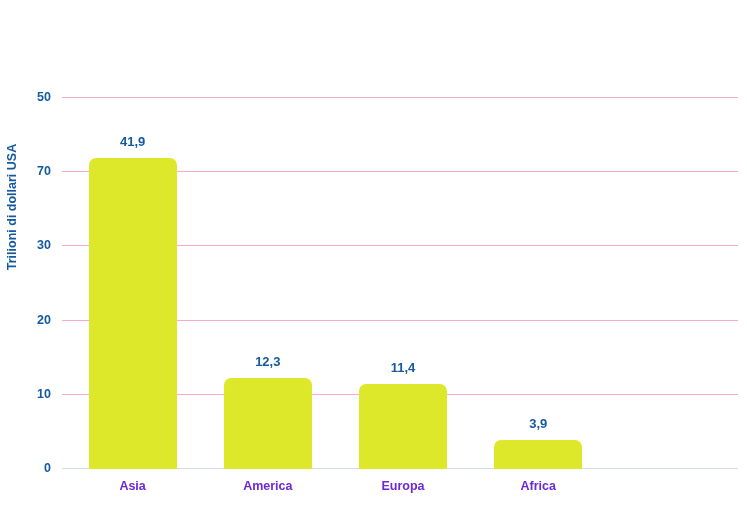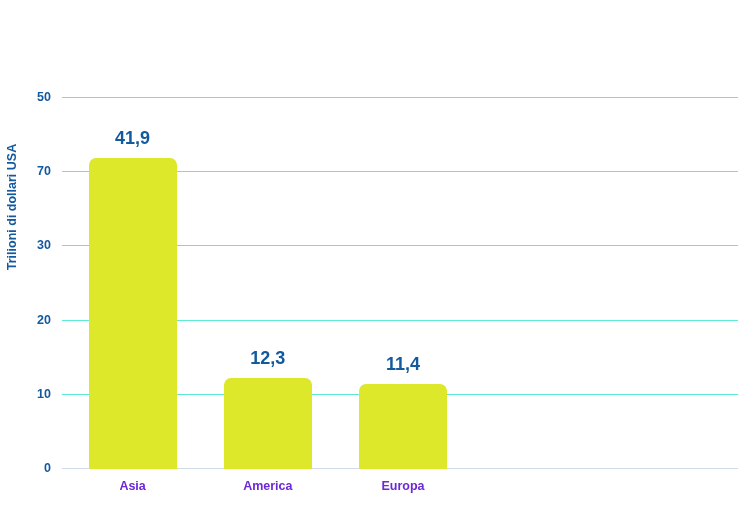--- a/index.html
+++ b/index.html
@@ -52,21 +52,21 @@
     top: 98px;
     width: 676px;
     height: 371px;
   }
 
   .gridline {
     position: absolute;
     left: 0;
     width: 100%;
     height: 1px;
-    background: #5eead4;
+    background: #f9a8d4;
   }
   .gridline.axis-zero {
     background: #CFDEEA;
     height: 1.5px;
   }
 
   .y-tick-label {
     position: absolute;
     right: 100%;
     margin-right: 11px;
@@ -89,21 +89,21 @@
     bottom: 0;
     width: 100%;
     background: #DEE82B;
     border-radius: 7px 7px 0 0;
   }
   .bar-value {
     position: absolute;
     left: 50%;
     transform: translateX(-50%);
     color: #13599E;
-    font-size: 18px;
+    font-size: 13px;
     font-weight: bold;
     white-space: nowrap;
   }
   .cat-label {
     position: absolute;
     left: 50%;
     transform: translateX(-50%);
     top: 100%;
     margin-top: 10px;
     color: #6d28d9;
@@ -147,13 +147,18 @@
     <div class="bar-slot" style="left: 161.8px; width: 88px;">
       <div class="bar" title="America: 12,3" style="height: 91.266px;"></div>
       <div class="bar-value" style="bottom: 100.266px;">12,3</div>
       <div class="cat-label">America</div>
     </div>
     <div class="bar-slot" style="left: 297px; width: 88px;">
       <div class="bar" title="Europa: 11,4" style="height: 84.588px;"></div>
       <div class="bar-value" style="bottom: 93.588px;">11,4</div>
       <div class="cat-label">Europa</div>
     </div>
+    <div class="bar-slot" style="left: 432.2px; width: 88px;">
+      <div class="bar" title="Africa: 3,9" style="height: 28.938px;"></div>
+      <div class="bar-value" style="bottom: 37.938px;">3,9</div>
+      <div class="cat-label">Africa</div>
+    </div>
   </div>
 
 </body></html>

